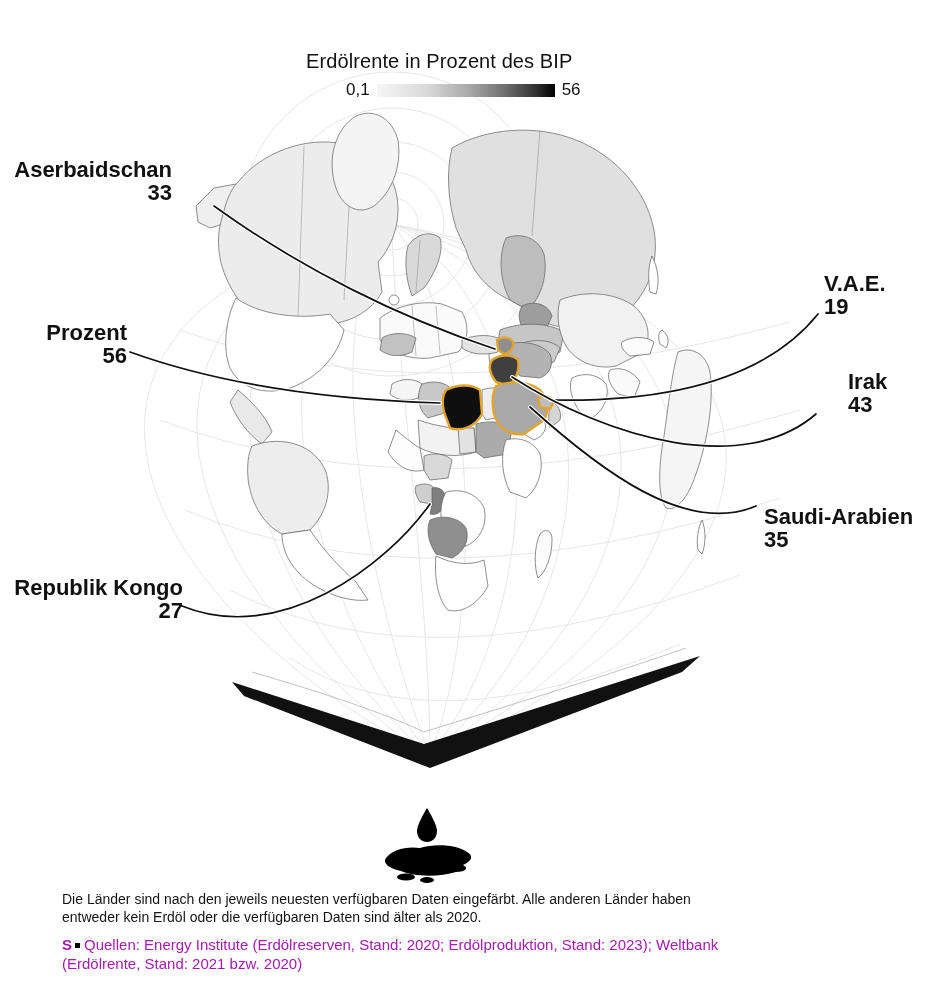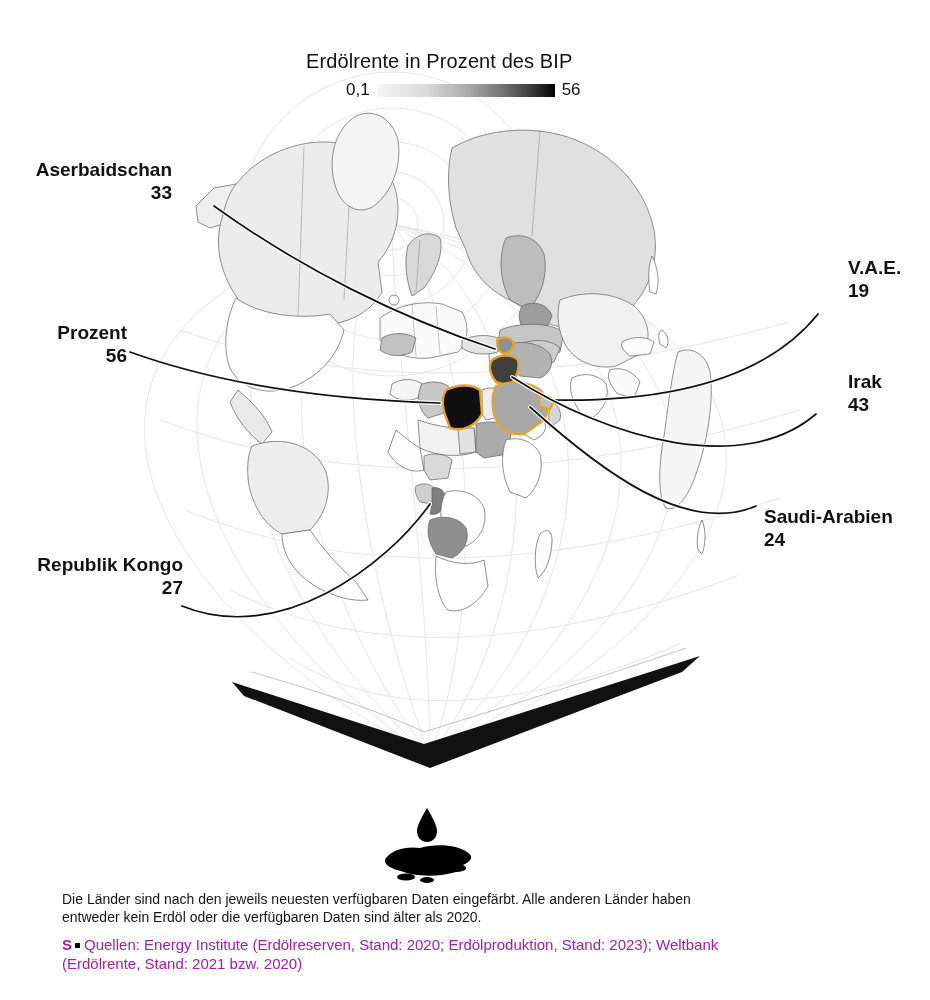--- a/index.html
+++ b/index.html
@@ -4,29 +4,29 @@
 <style>
   html,body{margin:0;padding:0;background:#fff;}
   .stage{position:relative;width:930px;height:1000px;background:#fff;overflow:hidden;
          font-family:"Liberation Sans",sans-serif;color:#111;}
   
   .legend-title{position:absolute;left:306px;top:50px;font-size:20px;font-weight:normal;letter-spacing:.1px;}
   .legend-row{position:absolute;left:306px;top:80px;display:flex;align-items:center;gap:7px;font-size:17px;margin-left:40px;}
   .legend-bar{width:178px;height:13px;
     background:linear-gradient(to right,var(--scale-min) 0%,#d9d9d9 28%,#a8a8a8 52%,#6e6e6e 72%,#2e2e2e 90%,var(--scale-max) 100%);}
   
-  .callout-label{position:absolute;font-size:19px;font-weight:bold;line-height:23px;white-space:nowrap;}
+  .callout-label{position:absolute;font-size:22px;font-weight:bold;line-height:23px;white-space:nowrap;}
   .callout-label.right{text-align:right;}
   .callout-label .val{display:block;}
   #lbl-aserbaidschan{right:758px;top:158px;}
   #lbl-libyen{right:803px;top:321px;}
-  #lbl-vae{left:824px;top:256px;margin-left:24px;}
+  #lbl-vae{left:824px;top:272px;}
   #lbl-irak{left:818px;top:370px;margin-left:30px;}
   #lbl-saudi{left:764px;top:505px;}
-  #lbl-kongo{right:747px;top:553px;text-align:right;}
+  #lbl-kongo{right:747px;top:576px;text-align:right;}
   
   .footnote{position:absolute;left:62px;top:890px;width:852px;font-size:14px;line-height:18px;color:#141414;}
   .source{position:absolute;left:62px;top:936px;width:852px;font-size:15px;line-height:18.5px;color:#a21caf;}
   .s-mark{font-weight:bold;font-size:15px;}
   .s-sq{display:inline-block;width:5px;height:5px;background:#000;margin:0 4px 1px 3px;vertical-align:middle;}
   
   .map-svg{position:absolute;left:0;top:0;}
   .grat{fill:none;stroke:#e7e7e7;stroke-width:1;}
   .land{stroke:#5f5f5f;stroke-width:.7;stroke-linejoin:round;}
   .bline{fill:none;stroke:#8f8f8f;stroke-width:.55;}
@@ -204,21 +204,21 @@
   <div class="callout-label" id="lbl-vae">
     <span>V.A.E.</span>
     <span class="val">19</span>
   </div>
   <div class="callout-label" id="lbl-irak">
     <span>Irak</span>
     <span class="val">43</span>
   </div>
   <div class="callout-label" id="lbl-saudi">
     <span>Saudi-Arabien</span>
-    <span class="val">24</span>
+    <span class="val">35</span>
   </div>
   <div class="callout-label right" id="lbl-kongo">
     <span>Republik Kongo</span>
     <span class="val">27</span>
   </div>
 
   <div class="footnote">
     <span>Die Länder sind nach den jeweils neuesten verfügbaren Daten eingefärbt. Alle anderen Länder haben</span><br>
     <span>entweder kein Erdöl oder die verfügbaren Daten sind älter als 2020.</span>
   </div>

